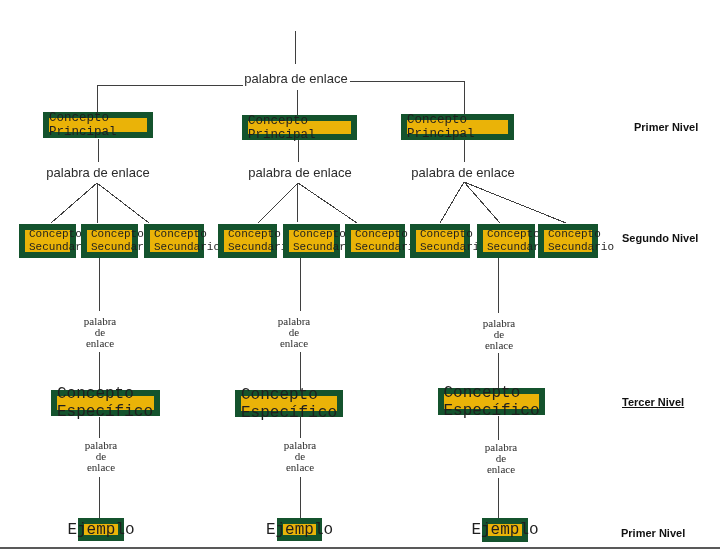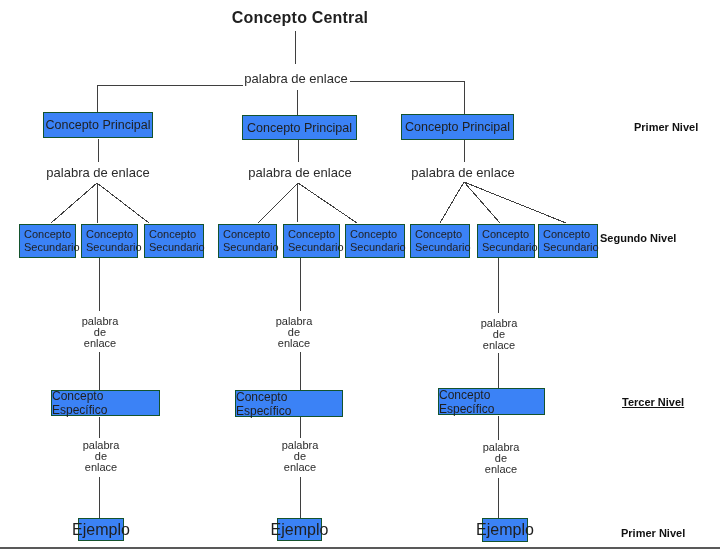--- a/index.html
+++ b/index.html
@@ -12,39 +12,40 @@
     overflow:hidden;
   }
   #wires{position:absolute;left:0;top:0;width:720px;height:555px;}
   .txt{position:absolute;white-space:nowrap;color:#1f1f1f;}
   .ctr{transform:translateX(-50%);text-align:center;}
   .title{font-size:16px;font-weight:bold;letter-spacing:0.2px;}
   .link{font-size:13px;color:#2b2b2b;}
   .link3{
     position:absolute;transform:translateX(-50%);
     font-size:11px;line-height:11px;text-align:center;
-    white-space:pre-line;color:#2b2b2b;
+    white-space:pre-line;color:#2b2b2b;font-family:Liberation Serif, serif;
   }
   .lvl{font-size:11px;font-weight:bold;color:#111;}
   .box{
     position:absolute;
-    border:1px solid #14532d;
-    background:#3b82f6;
+    border:6px solid #14532d;
+    background:#eab308;
     display:flex;align-items:center;justify-content:center;
     box-sizing:border-box;
     color:#1f1f1f;
+    font-family:Liberation Mono, monospace;
   }
   .principal{font-size:12.5px;}
   .sec{
     font-size:11px;line-height:13px;
     white-space:pre-line;
     justify-content:flex-start;
     padding-left:4px;text-align:left;
   }
-  .spec{font-size:12px;}
+  .spec{font-size:16px;}
   .ex{font-size:16px;}
 </style>
 </head>
 <body>
 
 <div id="canvas">
 
   <svg id="wires" viewBox="0 0 720 555" shape-rendering="crispEdges">
     <g stroke="#3f3f3f" stroke-width="1" fill="none">
 
@@ -79,21 +80,20 @@
       <line x1="464" y1="182" x2="566" y2="223"></line>
       <line x1="498" y1="258" x2="498" y2="313"></line>
       <line x1="498" y1="353" x2="498" y2="388"></line>
       <line x1="498" y1="416" x2="498" y2="440"></line>
       <line x1="498" y1="478" x2="498" y2="518"></line>
     </g>
 
     <line x1="0" y1="548" x2="720" y2="548" stroke="#595959" stroke-width="2"></line>
   </svg>
 
-  <div class="txt ctr title" style="left:300px;top:9px;">Concepto Central</div>
   <div class="txt ctr link" style="left:296px;top:71px;">palabra de enlace</div>
 
   <div class="box principal" style="left:43px;top:112px;width:110px;height:26px;">Concepto Principal</div>
   <div class="box principal" style="left:242px;top:115px;width:115px;height:25px;">Concepto Principal</div>
   <div class="box principal" style="left:401px;top:114px;width:113px;height:26px;">Concepto Principal</div>
 
   <div class="txt ctr link" style="left:98px;top:165px;">palabra de enlace</div>
   <div class="txt ctr link" style="left:300px;top:165px;">palabra de enlace</div>
   <div class="txt ctr link" style="left:463px;top:165px;">palabra de enlace</div>
 
@@ -140,17 +140,17 @@
 enlace</div>
   <div class="link3" style="left:501px;top:442px;">palabra
 de
 enlace</div>
 
   <div class="box ex" style="left:78px;top:518px;width:46px;height:23px;">Ejemplo</div>
   <div class="box ex" style="left:277px;top:518px;width:45px;height:23px;">Ejemplo</div>
   <div class="box ex" style="left:482px;top:518px;width:46px;height:24px;">Ejemplo</div>
 
   <div class="txt lvl" style="left:617px;top:121px;padding-left:17px;">Primer Nivel</div>
-  <div class="txt lvl" style="left:600px;top:232px;">Segundo Nivel</div>
+  <div class="txt lvl" style="left:622px;top:232px;">Segundo Nivel</div>
   <div class="txt lvl" style="left:622px;top:396px;text-decoration:underline;">Tercer Nivel</div>
   <div class="txt lvl" style="left:621px;top:527px;">Primer Nivel</div>
 
 </div>
 
 </body></html>

